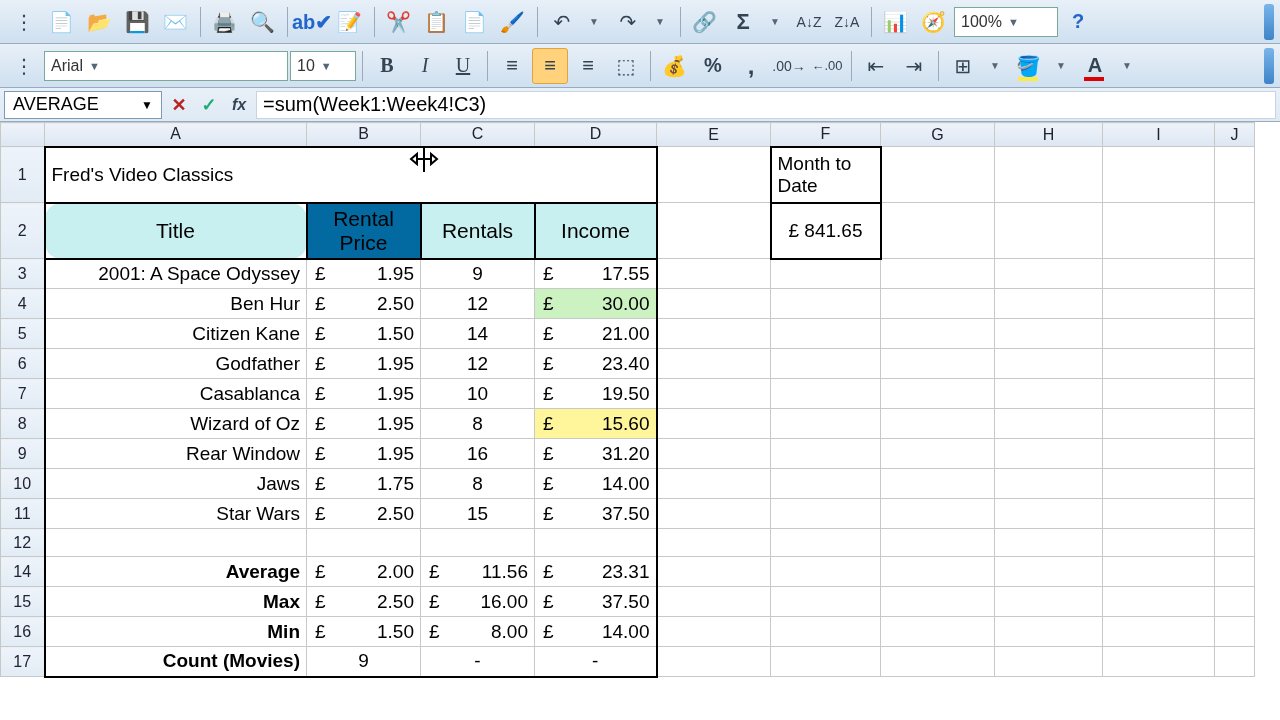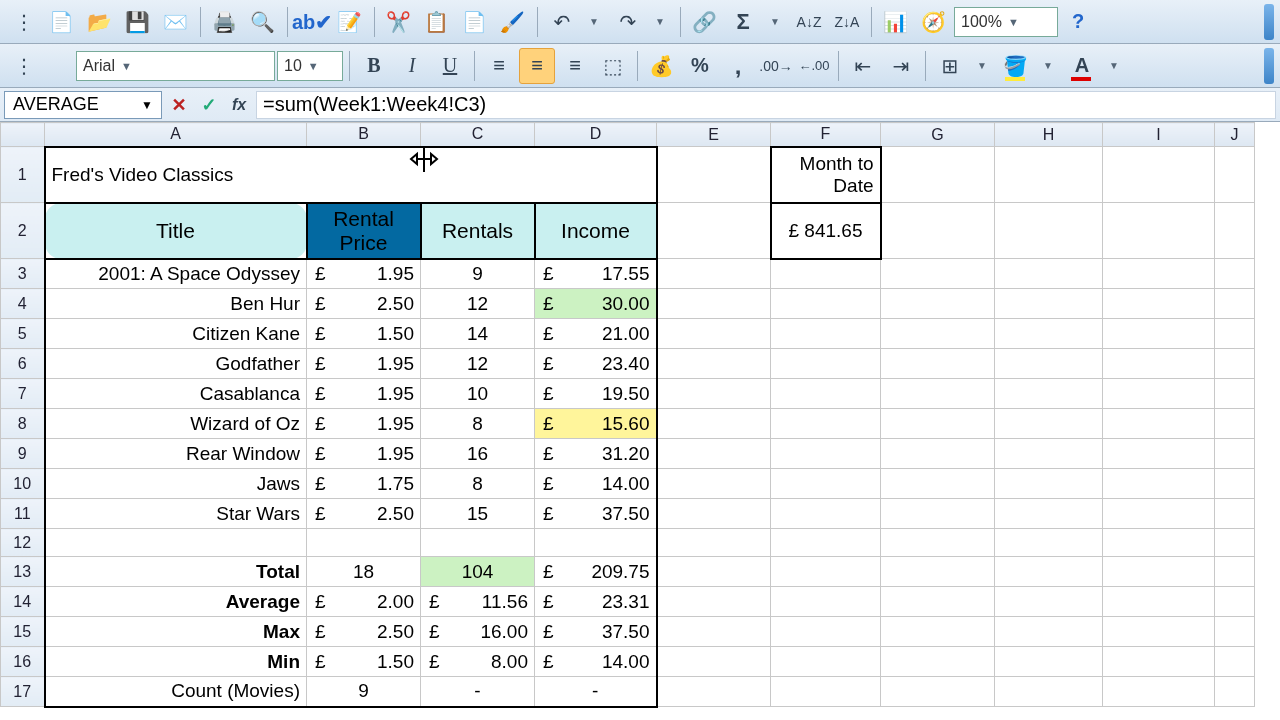--- a/index.html
+++ b/index.html
@@ -42,21 +42,21 @@
   td.curr-wrap .sym { position: absolute; left: 8px; }
   
   .box-left { border-left: 2px solid #000 !important; border-radius: 16px; }
   .box-right { border-right: 2px solid #000 !important; }
   .box-top { border-top: 2px solid #000 !important; }
   .box-bottom { border-bottom: 2px solid #000 !important; }
   
   .hl-green { background: #ccf2c2 !important; }
   .hl-yellow { background: #fff59b !important; }
   
-  .mtd-label { background: #fff59b; border: 2px solid #000 !important; font-size: 20px; text-align: right; height: 56px; }
+  .mtd-label { background: #fff59b; border: 2px solid #000 !important; font-size: 20px; text-align: left; height: 56px; }
   .mtd-val { background: #fff59b; border: 2px solid #000 !important; font-size: 21px; font-weight: normal; text-align: center; }
   
   .resize-cursor { position: absolute; pointer-events: none; font-size: 24px; }
 </style>
 </head>
 <body>
 
 <div class="toolbar toolbar1">
   <div class="tb-btn">⋮</div>
   <div class="tb-btn">📄</div>
@@ -93,21 +93,21 @@
   <div class="tb-sel" style="width:104px;">
     <span>100%</span>
     <span class="caret">▼</span>
   </div>
   <div class="tb-btn" style="color:#26c;font-weight:bold;">?</div>
   <div class="end-grip"></div>
 </div>
 
 <div class="toolbar toolbar2">
   <div class="tb-btn">⋮</div>
-  <div class="tb-sel" style="width:199px;margin-left:32px;">
+  <div class="tb-sel" style="width:244px;">
     <span>Arial</span>
     <span class="caret">▼</span>
   </div>
   <div class="tb-sel" style="width:66px;">
     <span>10</span>
     <span class="caret">▼</span>
   </div>
   <div class="tb-sep"></div>
   <div class="tb-btn" style="font-weight:bold;font-family:serif;">B</div>
   <div class="tb-btn" style="font-style:italic;font-family:serif;">I</div>
@@ -323,33 +323,20 @@
           <td class="cell"></td>
           <td class="cell box-right"></td>
           <td class="cell"></td>
           <td class="cell"></td>
           <td class="cell"></td>
           <td class="cell"></td>
           <td class="cell"></td>
           <td class="cell"></td>
         </tr>
         <tr style="height:30px">
-          <td class="rowhdr">13</td>
-          <td class="cell right box-left" style="font-weight:bold">Total</td>
-          <td class="cell center">18</td>
-          <td class="cell center hl-green">104</td>
-          <td class="cell curr-wrap currency box-right"><span class="sym">£</span>209.75</td>
-          <td class="cell"></td>
-          <td class="cell"></td>
-          <td class="cell"></td>
-          <td class="cell"></td>
-          <td class="cell"></td>
-          <td class="cell"></td>
-        </tr>
-        <tr style="height:30px">
           <td class="rowhdr">14</td>
           <td class="cell right box-left" style="font-weight:bold">Average</td>
           <td class="cell curr-wrap currency"><span class="sym">£</span>2.00</td>
           <td class="cell curr-wrap currency"><span class="sym">£</span>11.56</td>
           <td class="cell curr-wrap currency box-right"><span class="sym">£</span>23.31</td>
           <td class="cell"></td>
           <td class="cell"></td>
           <td class="cell"></td>
           <td class="cell"></td>
           <td class="cell"></td>
@@ -376,21 +363,21 @@
           <td class="cell curr-wrap currency box-right"><span class="sym">£</span>14.00</td>
           <td class="cell"></td>
           <td class="cell"></td>
           <td class="cell"></td>
           <td class="cell"></td>
           <td class="cell"></td>
           <td class="cell"></td>
         </tr>
         <tr style="height:30px">
           <td class="rowhdr">17</td>
-          <td class="cell right box-left box-bottom" style="font-weight:normal">Count (Movies)</td>
+          <td class="cell right box-left box-bottom" style="font-weight:bold">Count (Movies)</td>
           <td class="cell center box-bottom">9</td>
           <td class="cell center box-bottom">-</td>
           <td class="cell center box-right box-bottom">-</td>
           <td class="cell"></td>
           <td class="cell"></td>
           <td class="cell"></td>
           <td class="cell"></td>
           <td class="cell"></td>
           <td class="cell"></td>
         </tr>

